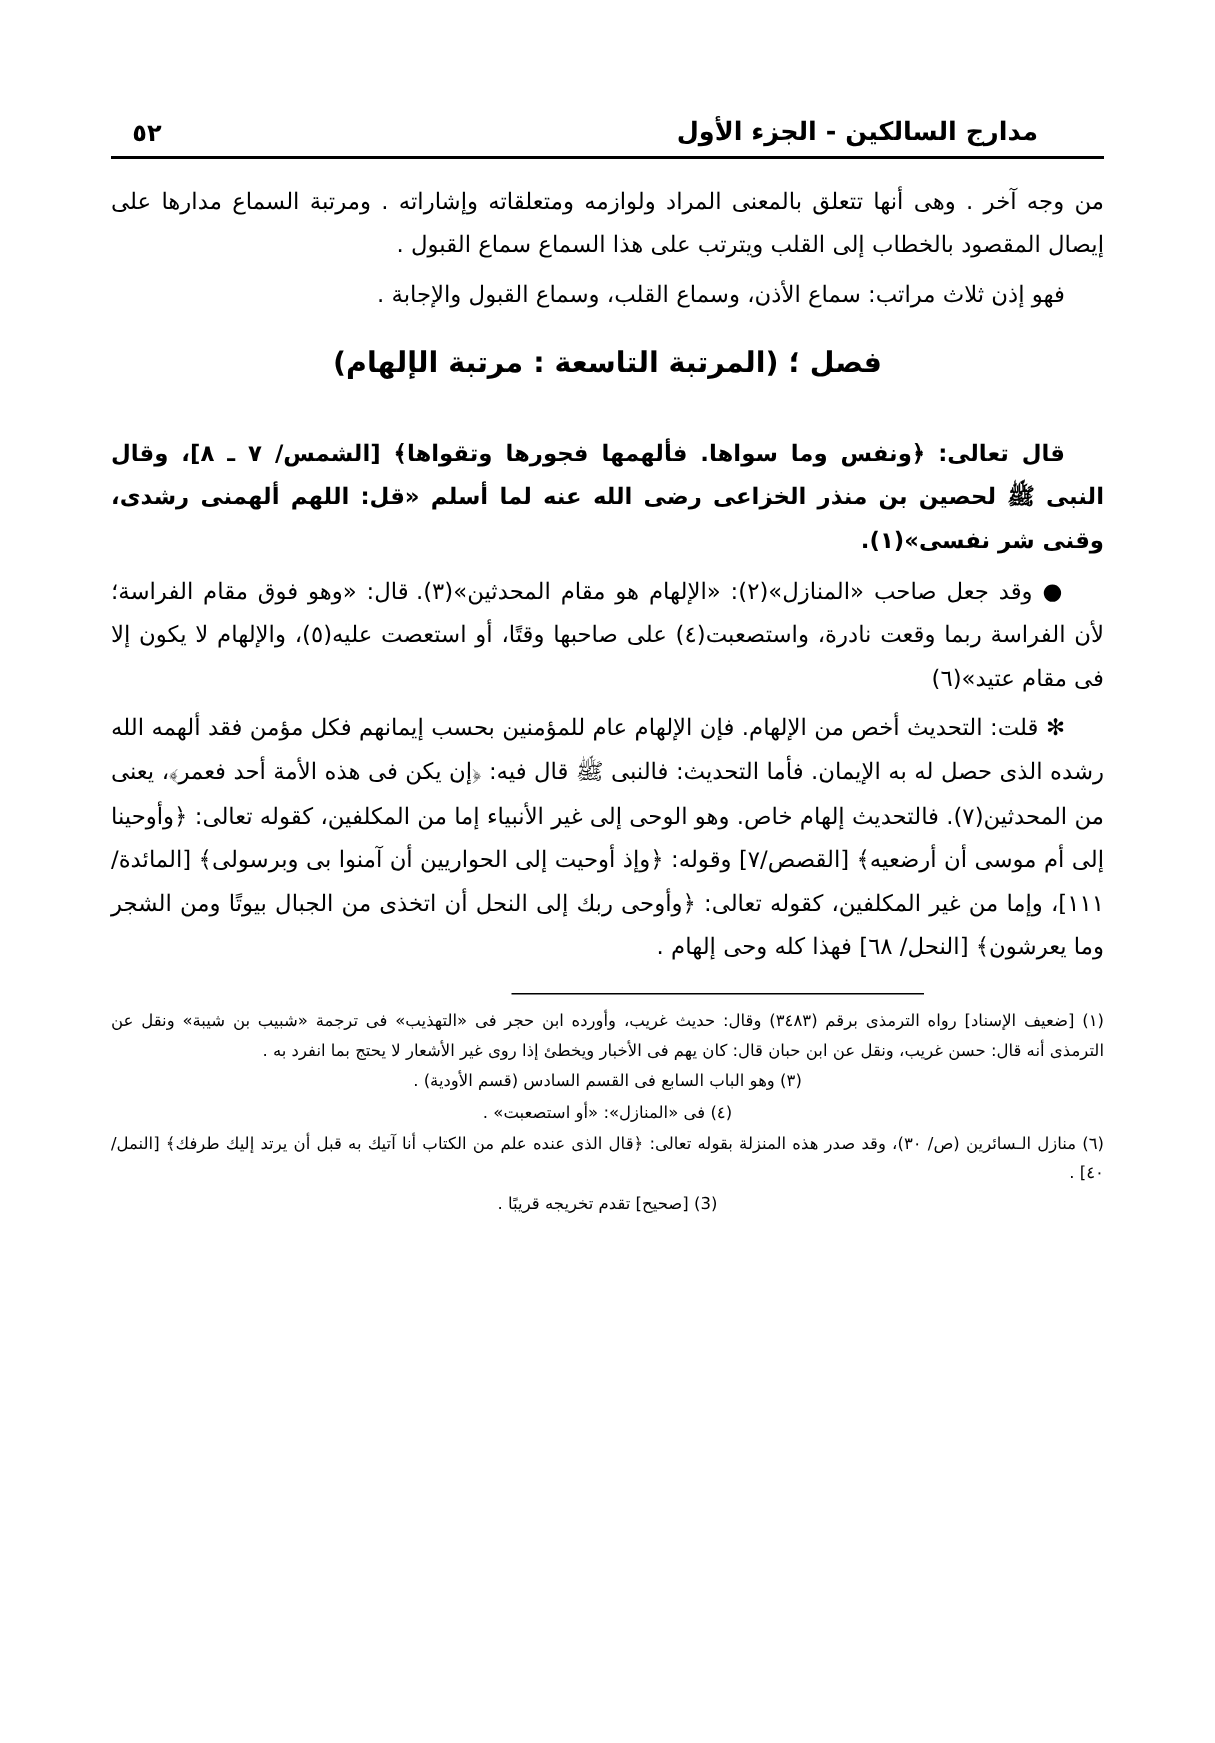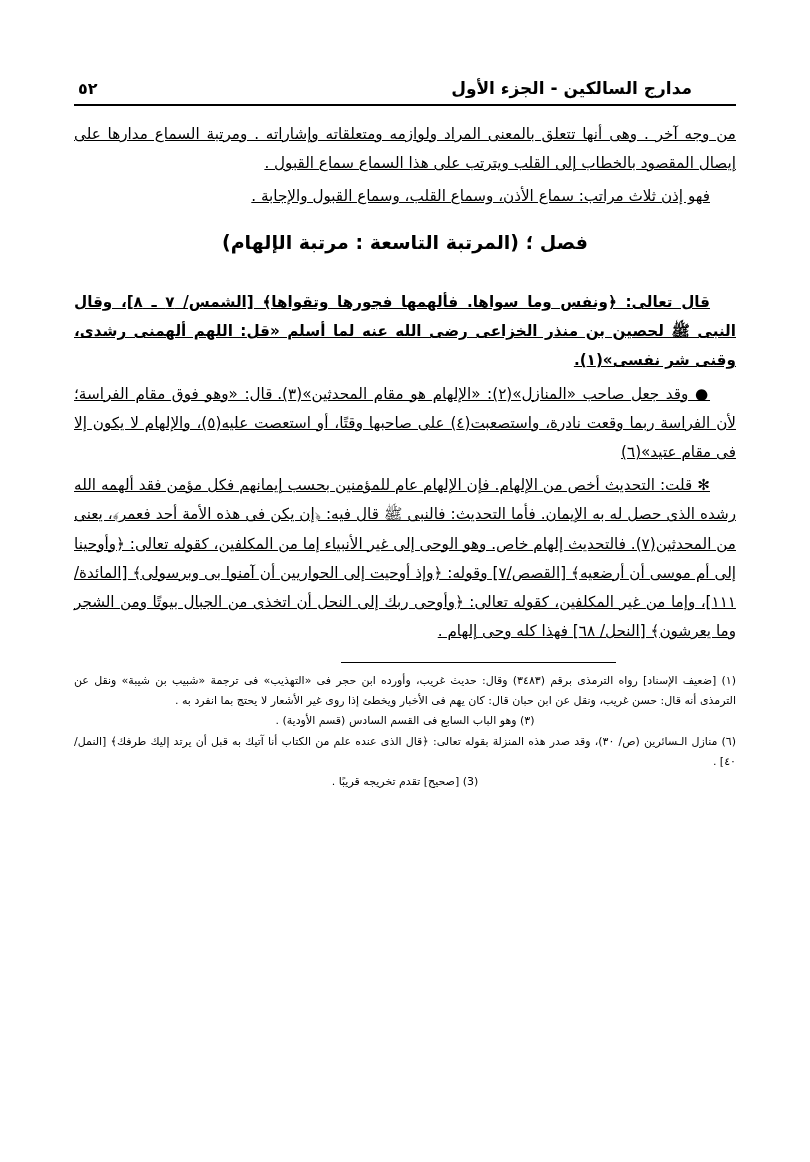--- a/index.html
+++ b/index.html
@@ -32,37 +32,36 @@
     font-weight: bold;
     letter-spacing: 0px;
     flex: 1;
     text-align: right;
     padding-right: 40px;
   }
   .page-number {
     font-size: 16px;
     font-weight: bold;
     min-width: 40px;
-    text-align: left;
+    text-align: center;
   }
   .rule {
     border-top: 2px solid #000;
     margin: 0 0 14px 0;
   }
   .body-text {
     direction: rtl;
     text-align: justify;
     font-size: 15.2px;
     line-height: 1.92;
   }
   .para {
     margin: 0 0 4px 0;
     text-align: justify;
     text-justify: inter-word;
-    text-decoration: underline;
   }
   .para.indent { text-indent: 26px; }
   .center {
     text-align: center;
     font-weight: bold;
     font-size: 19px;
     margin: 12px 0 10px 0;
     letter-spacing: 0.5px;
   }
   .b { font-weight: bold; margin-top: 28px; }
@@ -108,17 +107,18 @@
 
     <p class="para indent">✻ قلت: التحديث أخص من الإلهام. فإن الإلهام عام للمؤمنين بحسب إيمانهم فكل مؤمن فقد ألهمه الله رشده الذى حصل له به الإيمان. فأما التحديث: فالنبى ﷺ قال فيه: ﴿إن يكن فى هذه الأمة أحد فعمر﴾، يعنى من المحدثين(٧). فالتحديث إلهام خاص. وهو الوحى إلى غير الأنبياء إما من المكلفين، كقوله تعالى: ﴿وأوحينا إلى أم موسى أن أرضعيه﴾ [القصص/٧] وقوله: ﴿وإذ أوحيت إلى الحواريين أن آمنوا بى وبرسولى﴾ [المائدة/ ١١١]، وإما من غير المكلفين، كقوله تعالى: ﴿وأوحى ربك إلى النحل أن اتخذى من الجبال بيوتًا ومن الشجر وما يعرشون﴾ [النحل/ ٦٨] فهذا كله وحى إلهام .</p>
 
   </div>
 
   <div class="footnote-sep"></div>
 
   <div class="footnotes">
     <p class="fn">(١) [ضعيف الإسناد] رواه الترمذى برقم (٣٤٨٣) وقال: حديث غريب، وأورده ابن حجر فى «التهذيب» فى ترجمة «شبيب بن شيبة» ونقل عن الترمذى أنه قال: حسن غريب، ونقل عن ابن حبان قال: كان يهم فى الأخبار ويخطئ إذا روى غير الأشعار لا يحتج بما انفرد به .</p>
     <p class="fn c">(٣) وهو الباب السابع فى القسم السادس (قسم الأودية) .</p>
+    <p class="fn c">(٤) فى «المنازل»: «أو استصعبت» .</p>
     <p class="fn">(٦) منازل الـسائرين (ص/ ٣٠)، وقد صدر هذه المنزلة بقوله تعالى: ﴿قال الذى عنده علم من الكتاب أنا آتيك به قبل أن يرتد إليك طرفك﴾ [النمل/ ٤٠] .</p>
     <p class="fn c">(3) [صحيح] تقدم تخريجه قريبًا .</p>
   </div>
 
 </div>
 
 </body></html>

